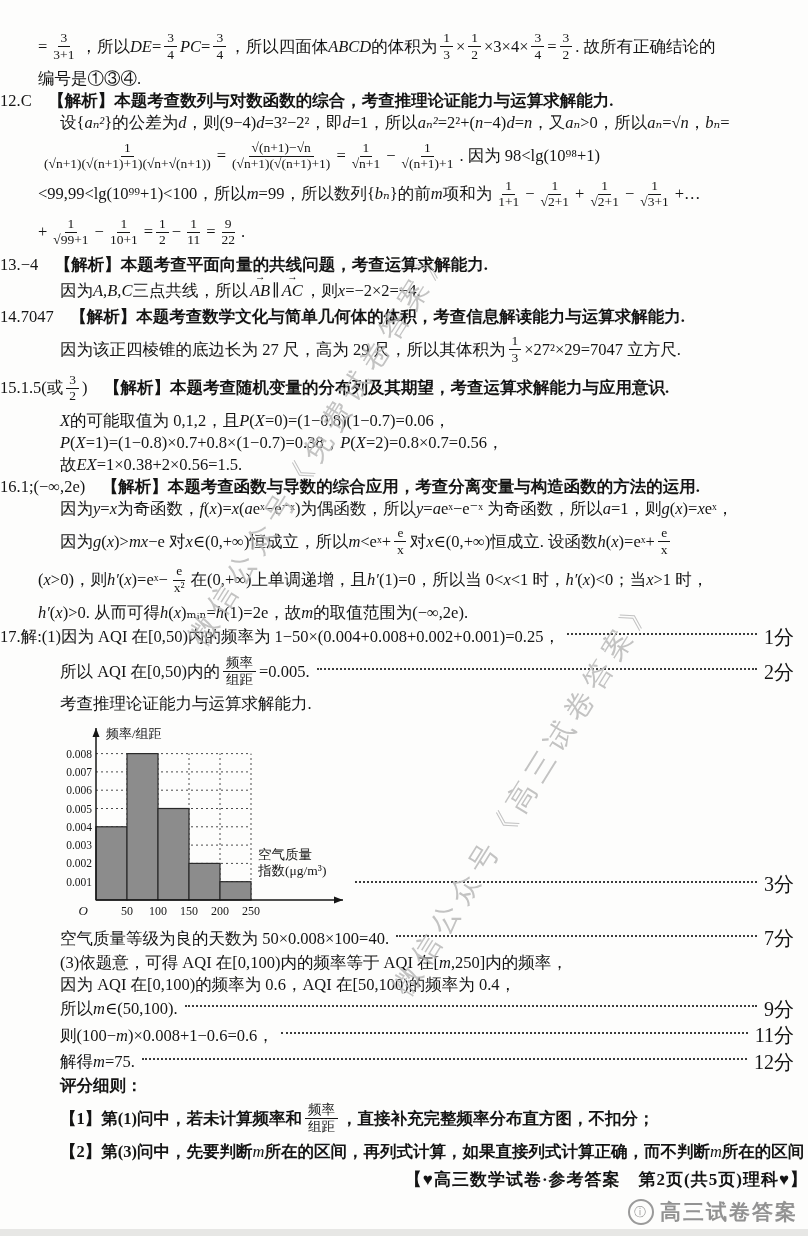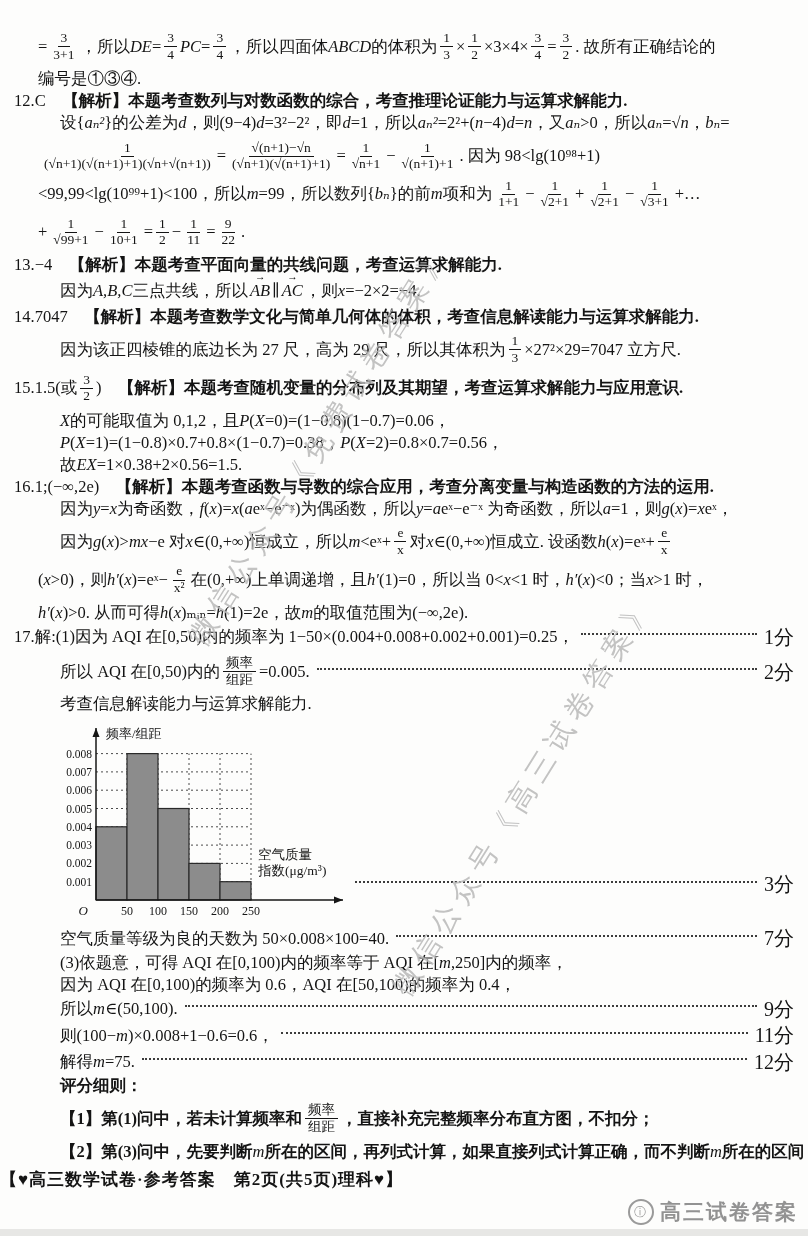--- a/index.html
+++ b/index.html
@@ -7,21 +7,21 @@
     width:808px;height:1236px;position:relative;overflow:hidden;
     background:#fdfdfc;color:#141414;
     font-family:"Liberation Serif","DejaVu Serif",serif;
   }
   .page{position:absolute;inset:0;padding-top:24px;}
   .line{
     display:flex;align-items:center;white-space:nowrap;
     font-size:16.5px;line-height:1.22;margin:2px 14px 2px 0;
   }
   .line.tall{margin-top:7px;margin-bottom:7px;}
-  .ind0{padding-left:14px;}
+  .ind0{}
   .ind1{padding-left:38px;}
   .ind2{padding-left:60px;}
   .bseg{font-weight:bold;}
   .iseg{font-style:italic;font-family:"Liberation Serif","DejaVu Serif",serif;}
   .vec{font-style:italic;position:relative;margin:4px 2px;}
   .vec::after{content:"\2192";position:absolute;left:50%;transform:translateX(-50%);top:-0.95em;font-size:0.62em;}
   .frac{display:inline-flex;flex-direction:column;align-items:center;margin:0 3px;font-size:13.5px;line-height:1.08;}
   .frac .num{padding:0 3px 0.5px 3px;border-bottom:1.4px solid #141414;display:block;text-align:center;}
   .frac .den{padding:0.5px 3px 0 3px;display:block;text-align:left;}
   .leader{flex:1;min-width:18px;border-bottom:2.2px dotted #3c3c3c;margin:0 7px;transform:translateY(-3px);}
@@ -32,21 +32,21 @@
   svg text{font-family:"Liberation Serif","DejaVu Serif",serif;}
   
   .wm{
     position:absolute;color:#b9b9b9;opacity:.85;letter-spacing:7px;
     font-size:29px;white-space:nowrap;pointer-events:none;z-index:3;
     font-family:"Liberation Serif","DejaVu Serif",serif;
   }
   #wm1{left:88px;top:428px;width:460px;transform:rotate(-58deg);transform-origin:center;}
   #wm2{left:292px;top:778px;width:460px;transform:rotate(-58deg);transform-origin:center;}
   .footer{
-    text-align:left;font-size:17px;font-weight:bold;margin-top:6px;letter-spacing:1px;
+    text-align:right;font-size:17px;font-weight:bold;margin-top:6px;letter-spacing:1px;
   }
   .corner-wm{
     position:absolute;right:6px;bottom:8px;display:flex;align-items:center;gap:6px;
     color:#929292;font-weight:bold;font-size:21px;letter-spacing:2px;z-index:4;background:#fdfdfc;padding:2px 4px;
   }
   .wechat-circle{
     width:22px;height:22px;border:2px solid #9a9a9a;border-radius:50%;
     display:inline-flex;align-items:center;justify-content:center;font-size:12px;color:#9a9a9a;font-weight:normal;
   }
   .bottom-strip{position:absolute;left:0;right:0;bottom:0;height:7px;background:#e7e7e5;z-index:5;}
@@ -380,21 +380,21 @@
         <span>所以 AQI 在[0,50)内的</span>
         <span class="frac">
           <span class="num">频率</span>
           <span class="den">组距</span>
         </span>
         <span>=0.005.</span>
         <span class="leader"></span>
         <span class="score">2分</span>
       </div>
       <div class="line ind2">
-        <span>考查信息解读能力与运算求解能力.</span>
+        <span>考查推理论证能力与运算求解能力.</span>
       </div>
     </div>
 
   <div class="chart-row">
     <svg id="histogram" width="330" height="208">
         <line x1="48" y1="165.7" x2="203" y2="165.7" stroke="#4a4a4a" stroke-width="1" stroke-dasharray="2,3"></line>
         <line x1="48" y1="147.4" x2="203" y2="147.4" stroke="#4a4a4a" stroke-width="1" stroke-dasharray="2,3"></line>
         <line x1="48" y1="129.1" x2="203" y2="129.1" stroke="#4a4a4a" stroke-width="1" stroke-dasharray="2,3"></line>
         <line x1="48" y1="110.8" x2="203" y2="110.8" stroke="#4a4a4a" stroke-width="1" stroke-dasharray="2,3"></line>
         <line x1="48" y1="92.5" x2="203" y2="92.5" stroke="#4a4a4a" stroke-width="1" stroke-dasharray="2,3"></line>

